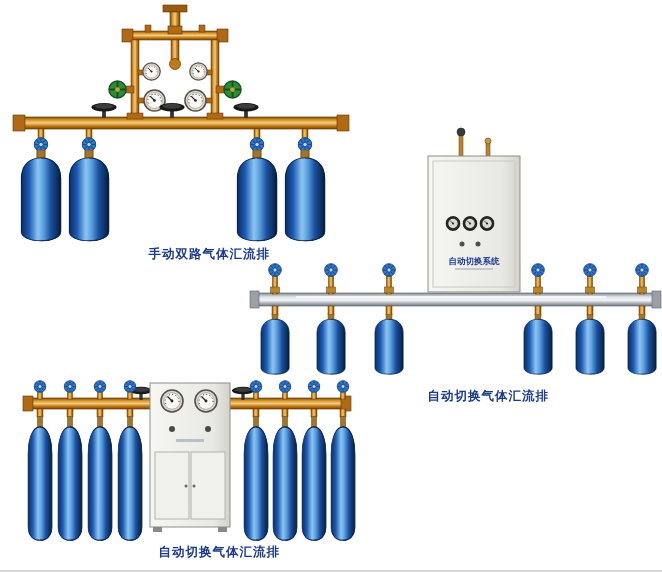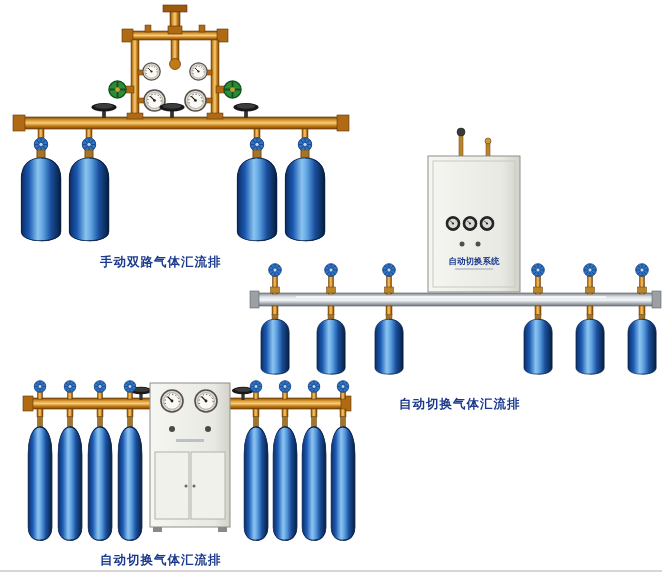--- a/index.html
+++ b/index.html
@@ -2,24 +2,23 @@
 <html><head>
 <meta charset="utf-8">
 <style>
   html,body{margin:0;padding:0;background:#ffffff;}
   .stage{
     position:relative;width:662px;height:572px;background:#ffffff;
     overflow:hidden;font-family:"Liberation Sans",sans-serif;
   }
   .collage{position:absolute;left:0;top:0;}
   .caption{
-    position:absolute;text-align:left;font-weight:bold;
+    position:absolute;text-align:right;font-weight:bold;
     font-size:12.5px;letter-spacing:1px;color:#1b3a8c;
     font-family:"Liberation Sans",sans-serif;
-    margin-top:8px;
   }
   .caption-1{left:100px;top:246px;width:170px;}
   .caption-2{left:399px;top:388px;width:150px;}
   .caption-3{left:100px;top:544px;width:180px;}
   .bottom-line{position:absolute;left:0;right:0;bottom:0;height:2px;background:#d6d6d6;}
 </style>
 </head>
 <body>
 
 <div class="stage">

